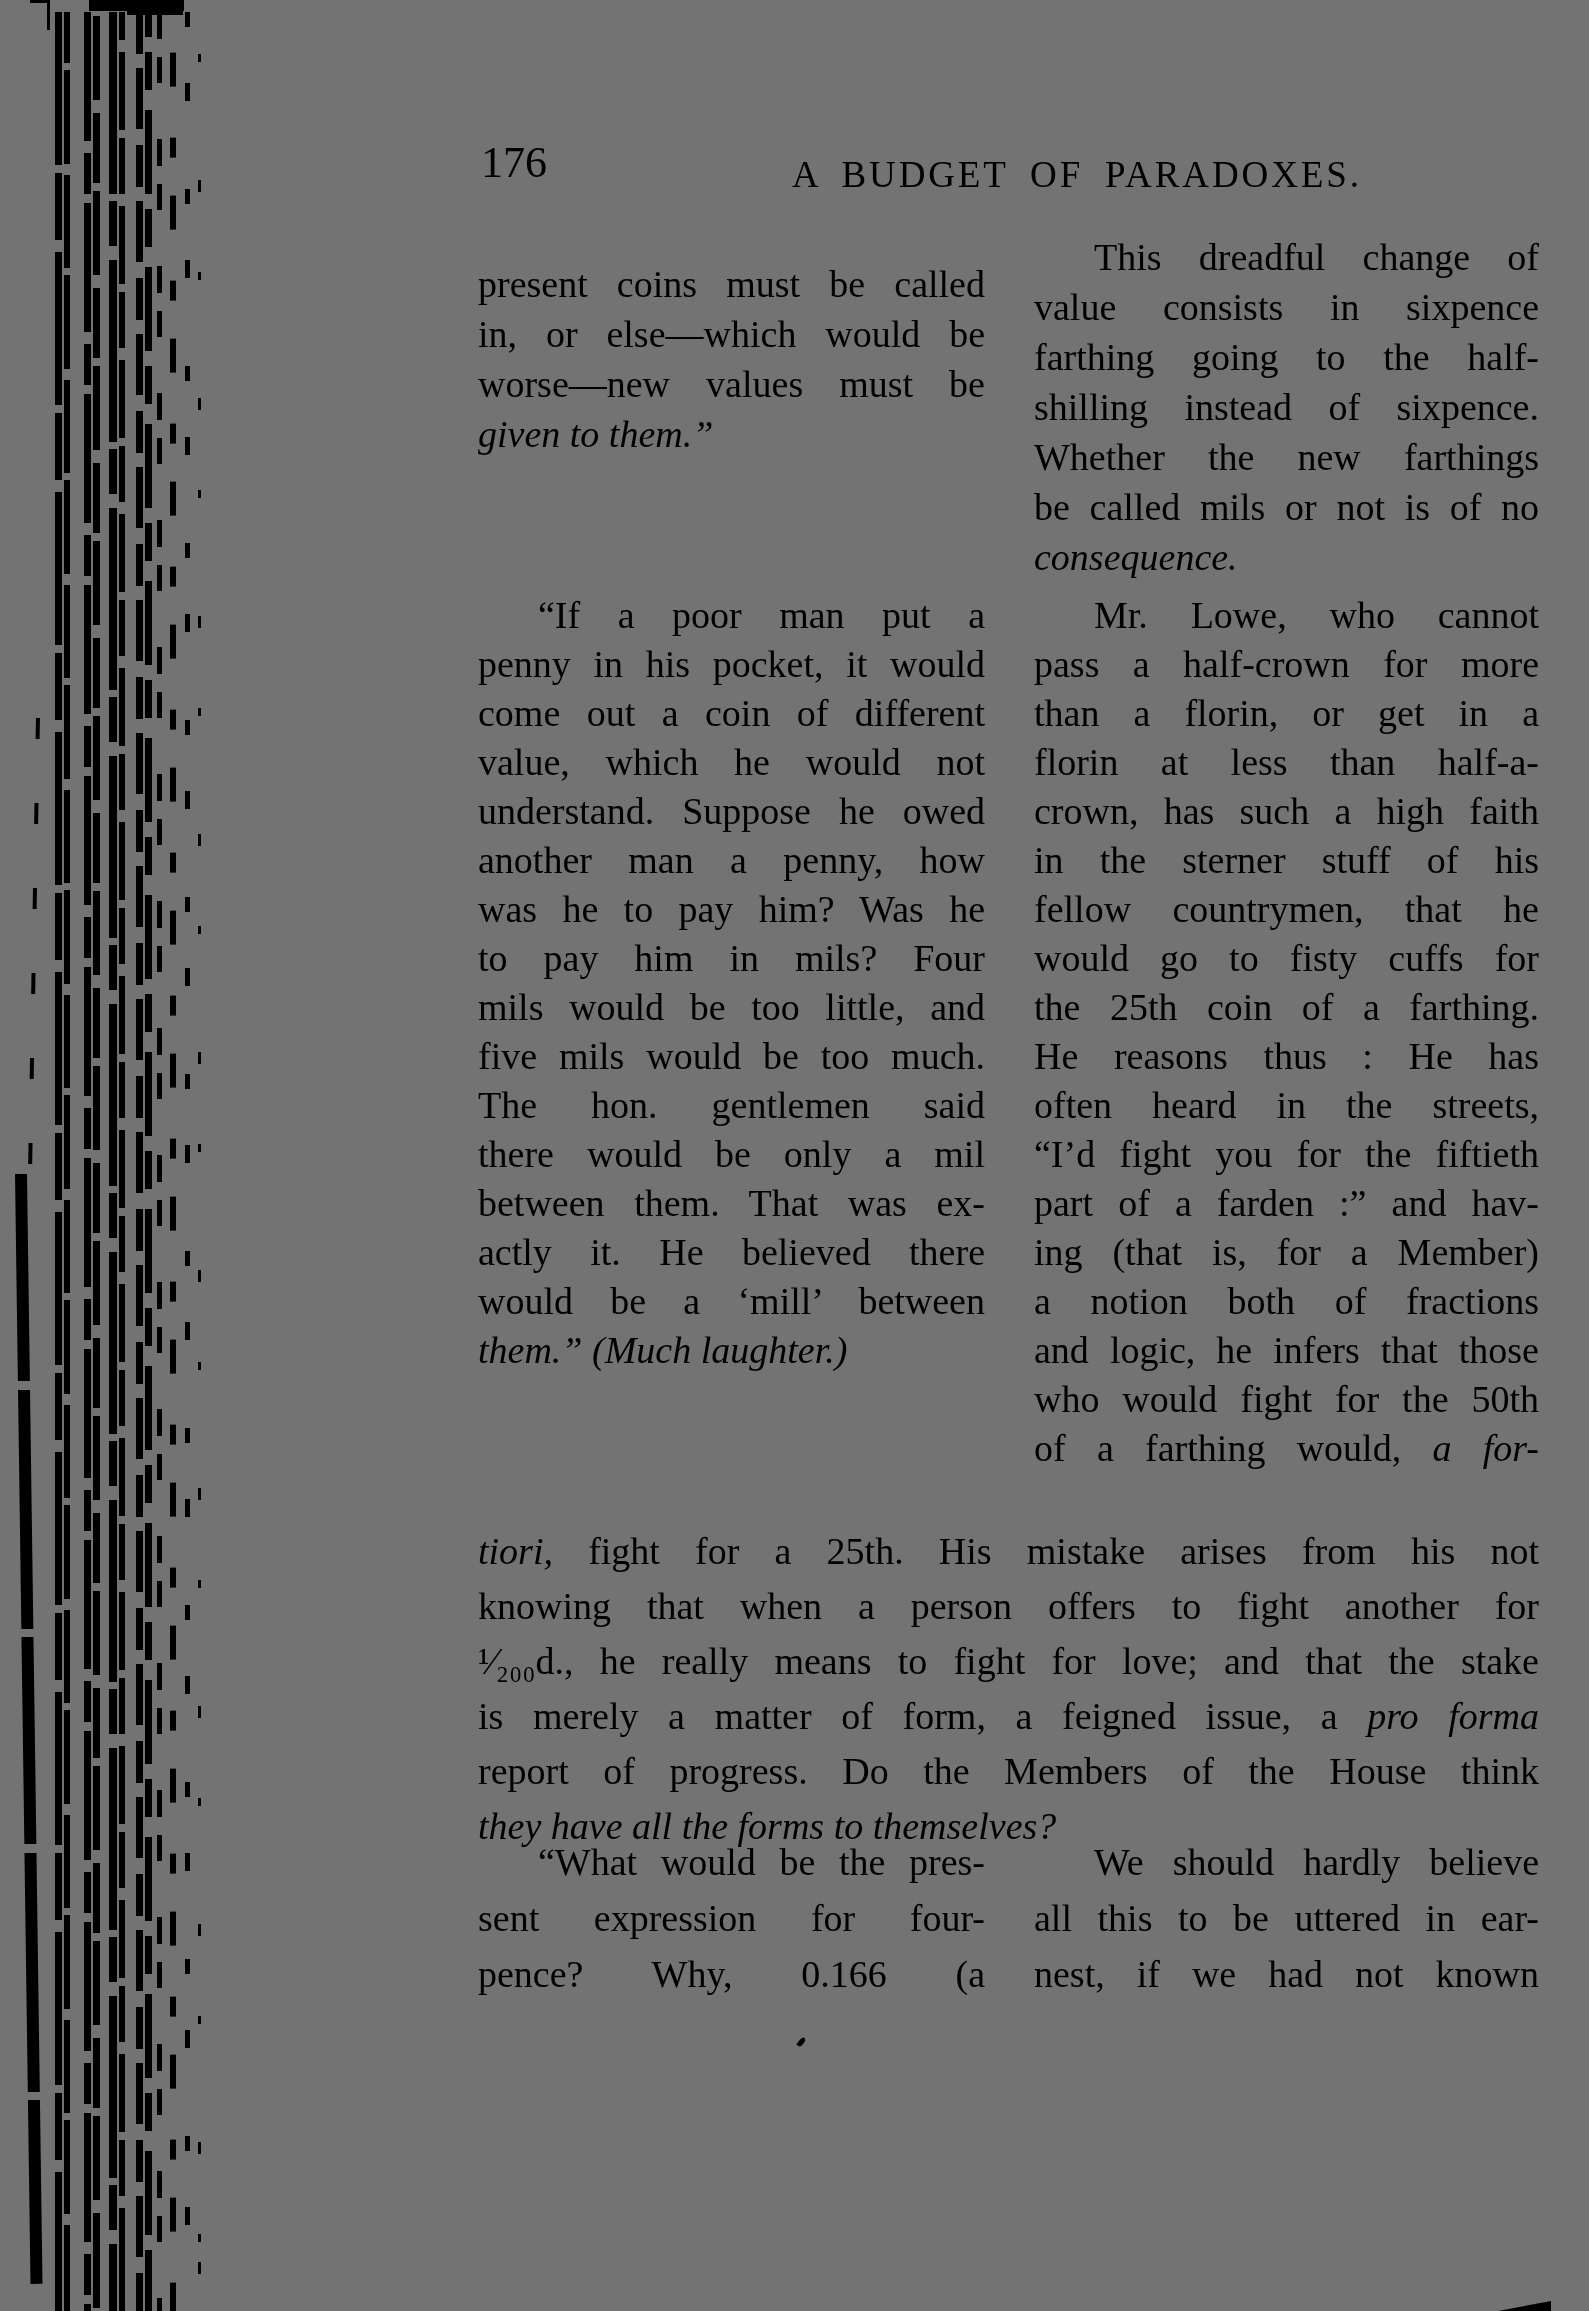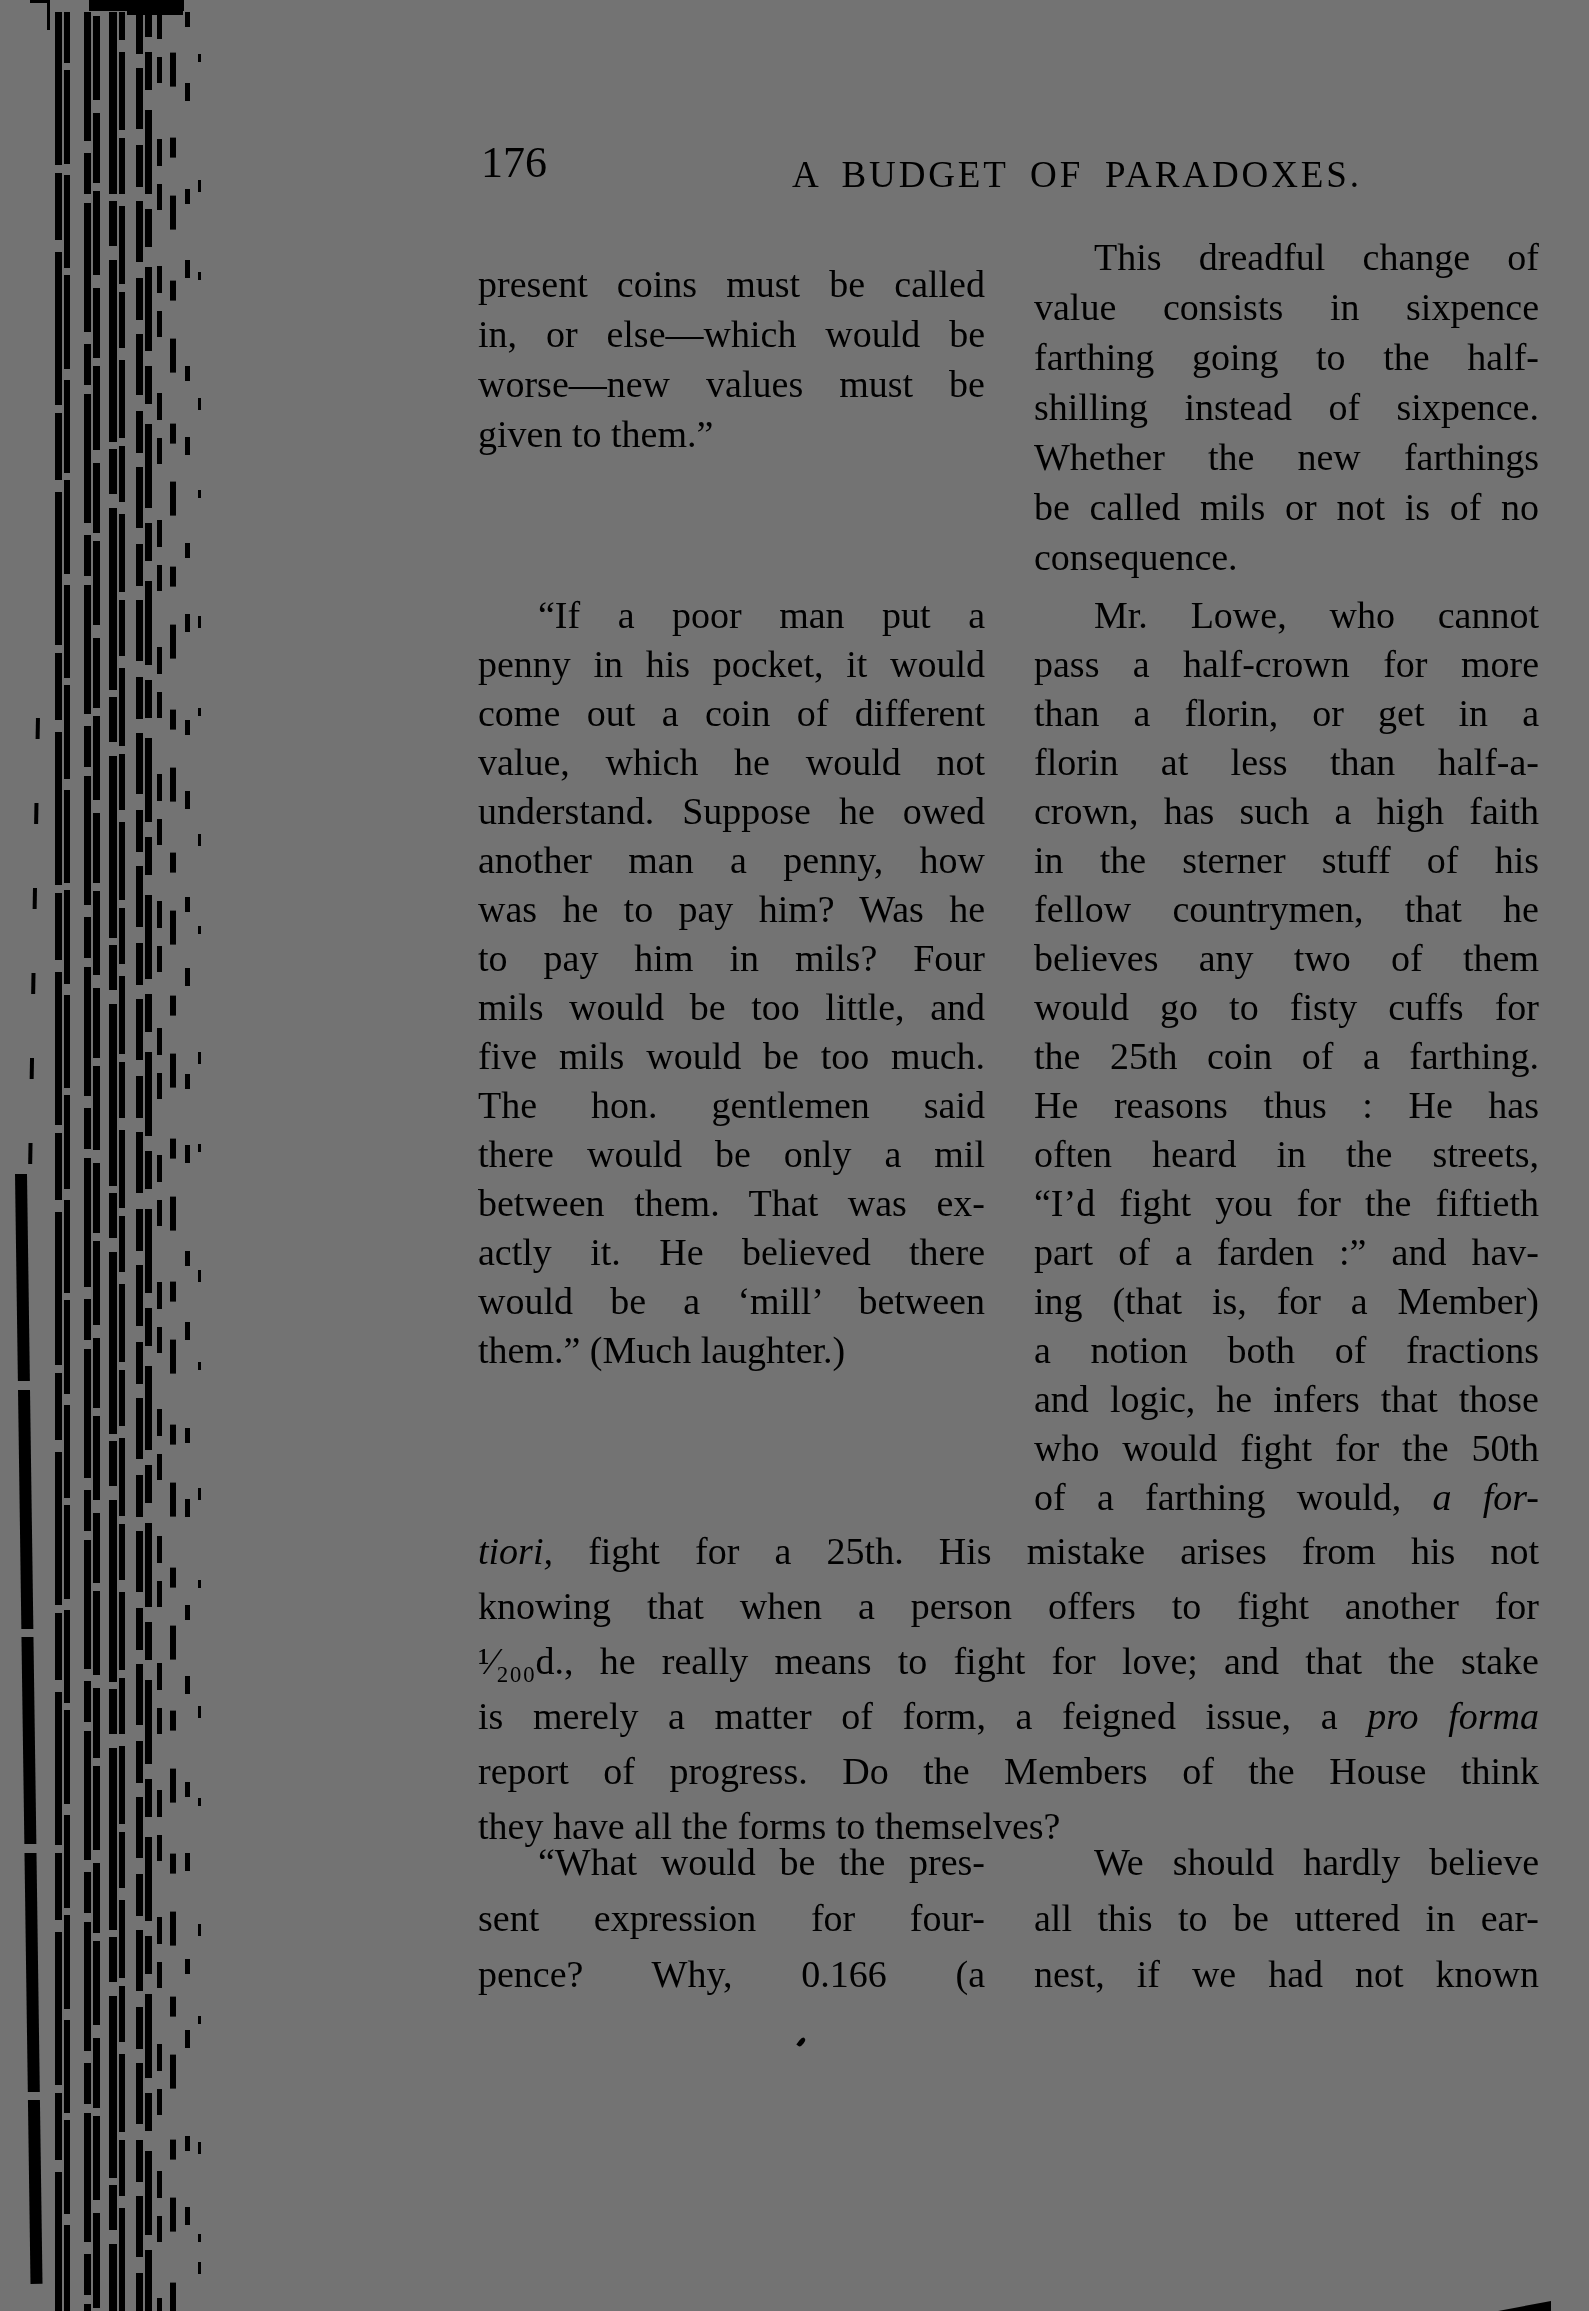--- a/index.html
+++ b/index.html
@@ -6,21 +6,21 @@
   .page{
     position:relative;width:1589px;height:2311px;background:#737373;
     font-family:"Liberation Serif","DejaVu Serif",serif;color:#000;overflow:hidden;
   }
   .pagenum{position:absolute;left:481px;top:141px;font-size:44px;line-height:1;}
   .runhead{position:absolute;left:792px;top:156px;font-size:37px;line-height:1;
            letter-spacing:2.9px;word-spacing:9.7px;white-space:nowrap;}
   .para{position:absolute;--lh:49px;}
   .ln{font-size:38px;height:var(--lh);line-height:var(--lh);
       text-align:justify;text-align-last:justify;white-space:normal;}
-  .ln.end{text-align-last:left;}
+  .ln.end{text-align-last:left;font-style:italic;}
   .ln.ind{padding-left:60px;}
   .ln i{font-style:italic;}
   
   .stk{position:absolute;top:11.6px;height:2300px;background-repeat:repeat;}
   .topbar{position:absolute;background:#000;}
   .corner-tick{position:absolute;background:#000;}
   .flline{position:absolute;background-repeat:repeat;}
   .speck{position:absolute;width:4.8px;height:9.7px;background:#000;
          border-radius:50% 50% 50% 0;transform:rotate(38deg);}
   .wedge{position:absolute;left:1495px;top:2301px;width:56px;height:10.6px;background:#000;
@@ -94,21 +94,20 @@
   </div>
 
   <div class="para" style="left:1034px;top:591px;width:505px;--lh:49px;">
     <div class="ln ind">Mr. Lowe, who cannot</div>
     <div class="ln">pass a half-crown for more</div>
     <div class="ln">than a florin, or get in a</div>
     <div class="ln">florin at less than half-a-</div>
     <div class="ln">crown, has such a high faith</div>
     <div class="ln">in the sterner stuff of his</div>
     <div class="ln">fellow countrymen, that he</div>
-    <div class="ln">believes any two of them</div>
     <div class="ln">would go to fisty cuffs for</div>
     <div class="ln">the 25th coin of a farthing.</div>
     <div class="ln">He reasons thus : He has</div>
     <div class="ln">often heard in the streets,</div>
     <div class="ln">“I’d fight you for the fiftieth</div>
     <div class="ln">part of a farden :” and hav-</div>
     <div class="ln">ing (that is, for a Member)</div>
     <div class="ln">a notion both of fractions</div>
     <div class="ln">and logic, he infers that those</div>
     <div class="ln">who would fight for the 50th</div>

